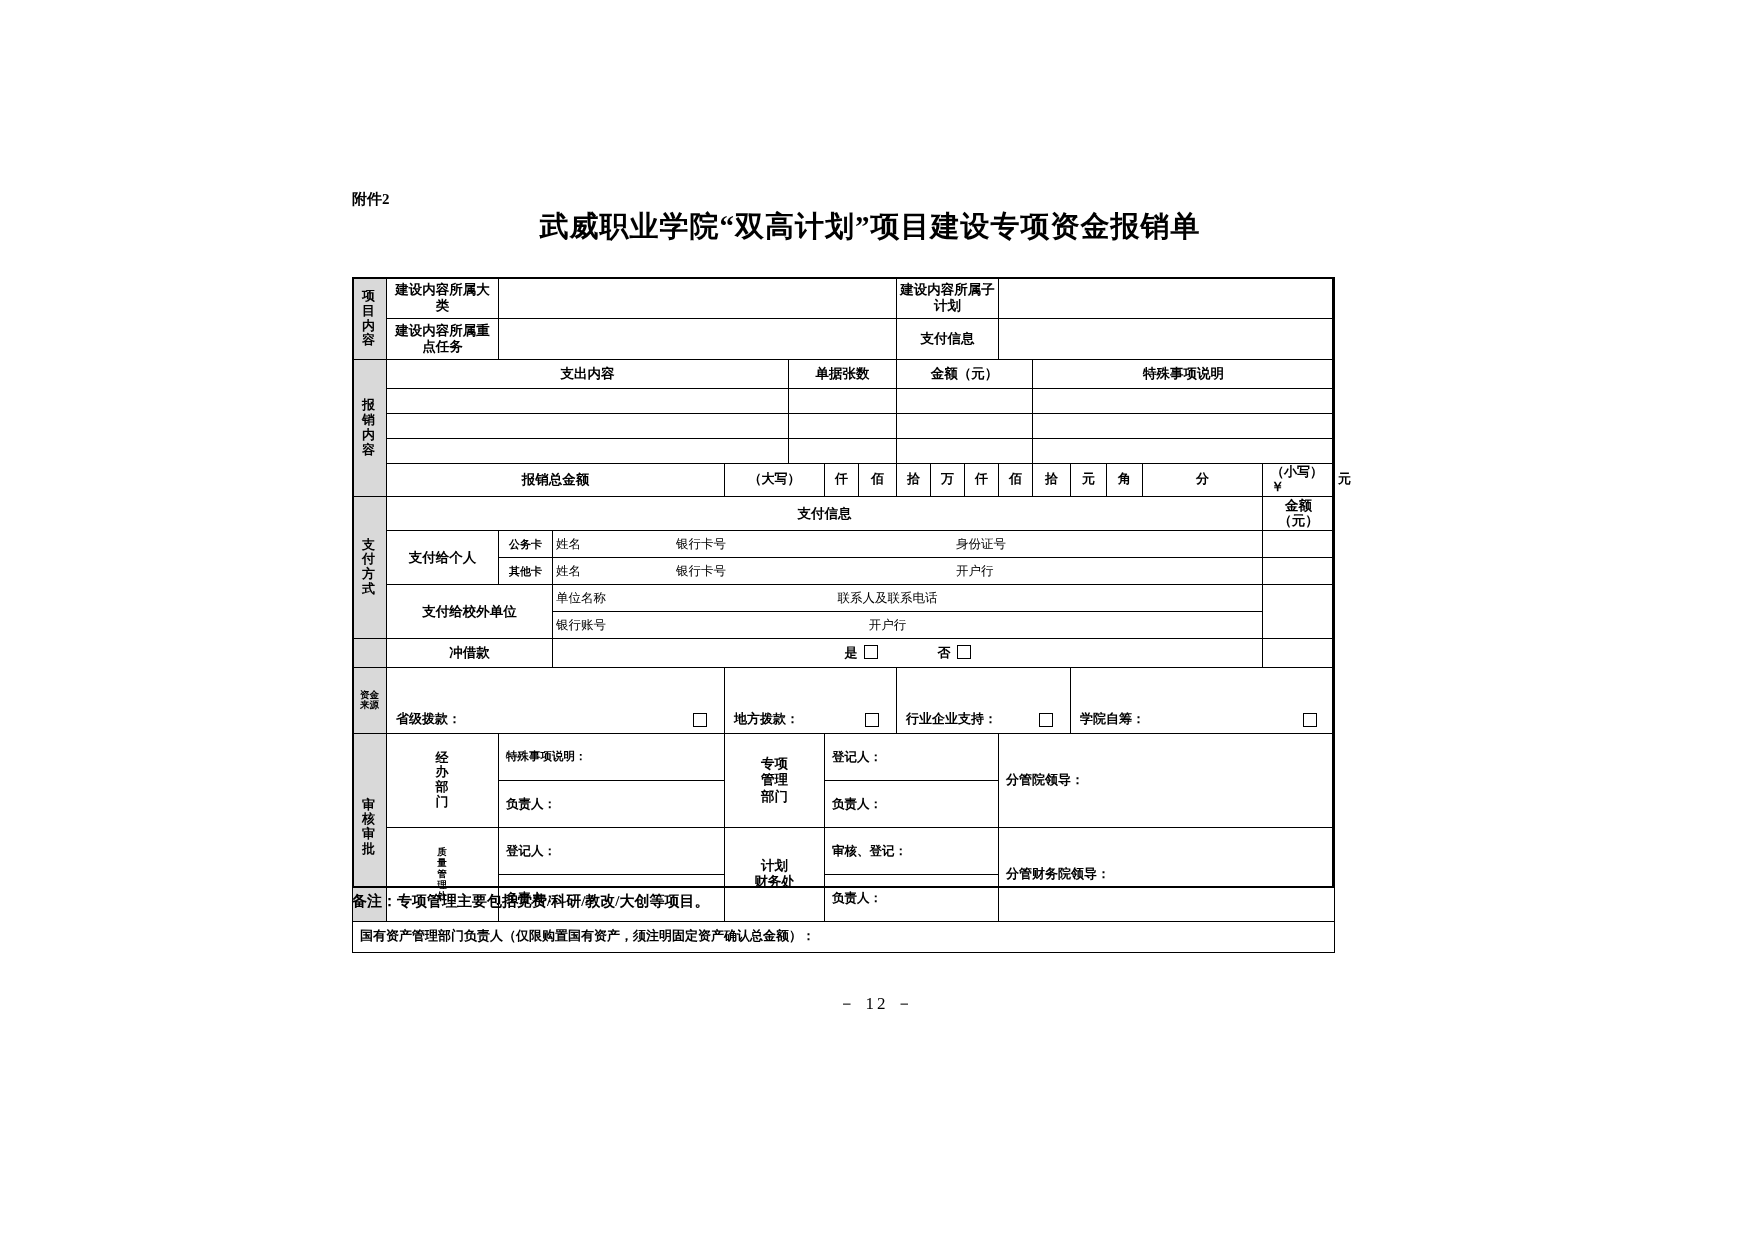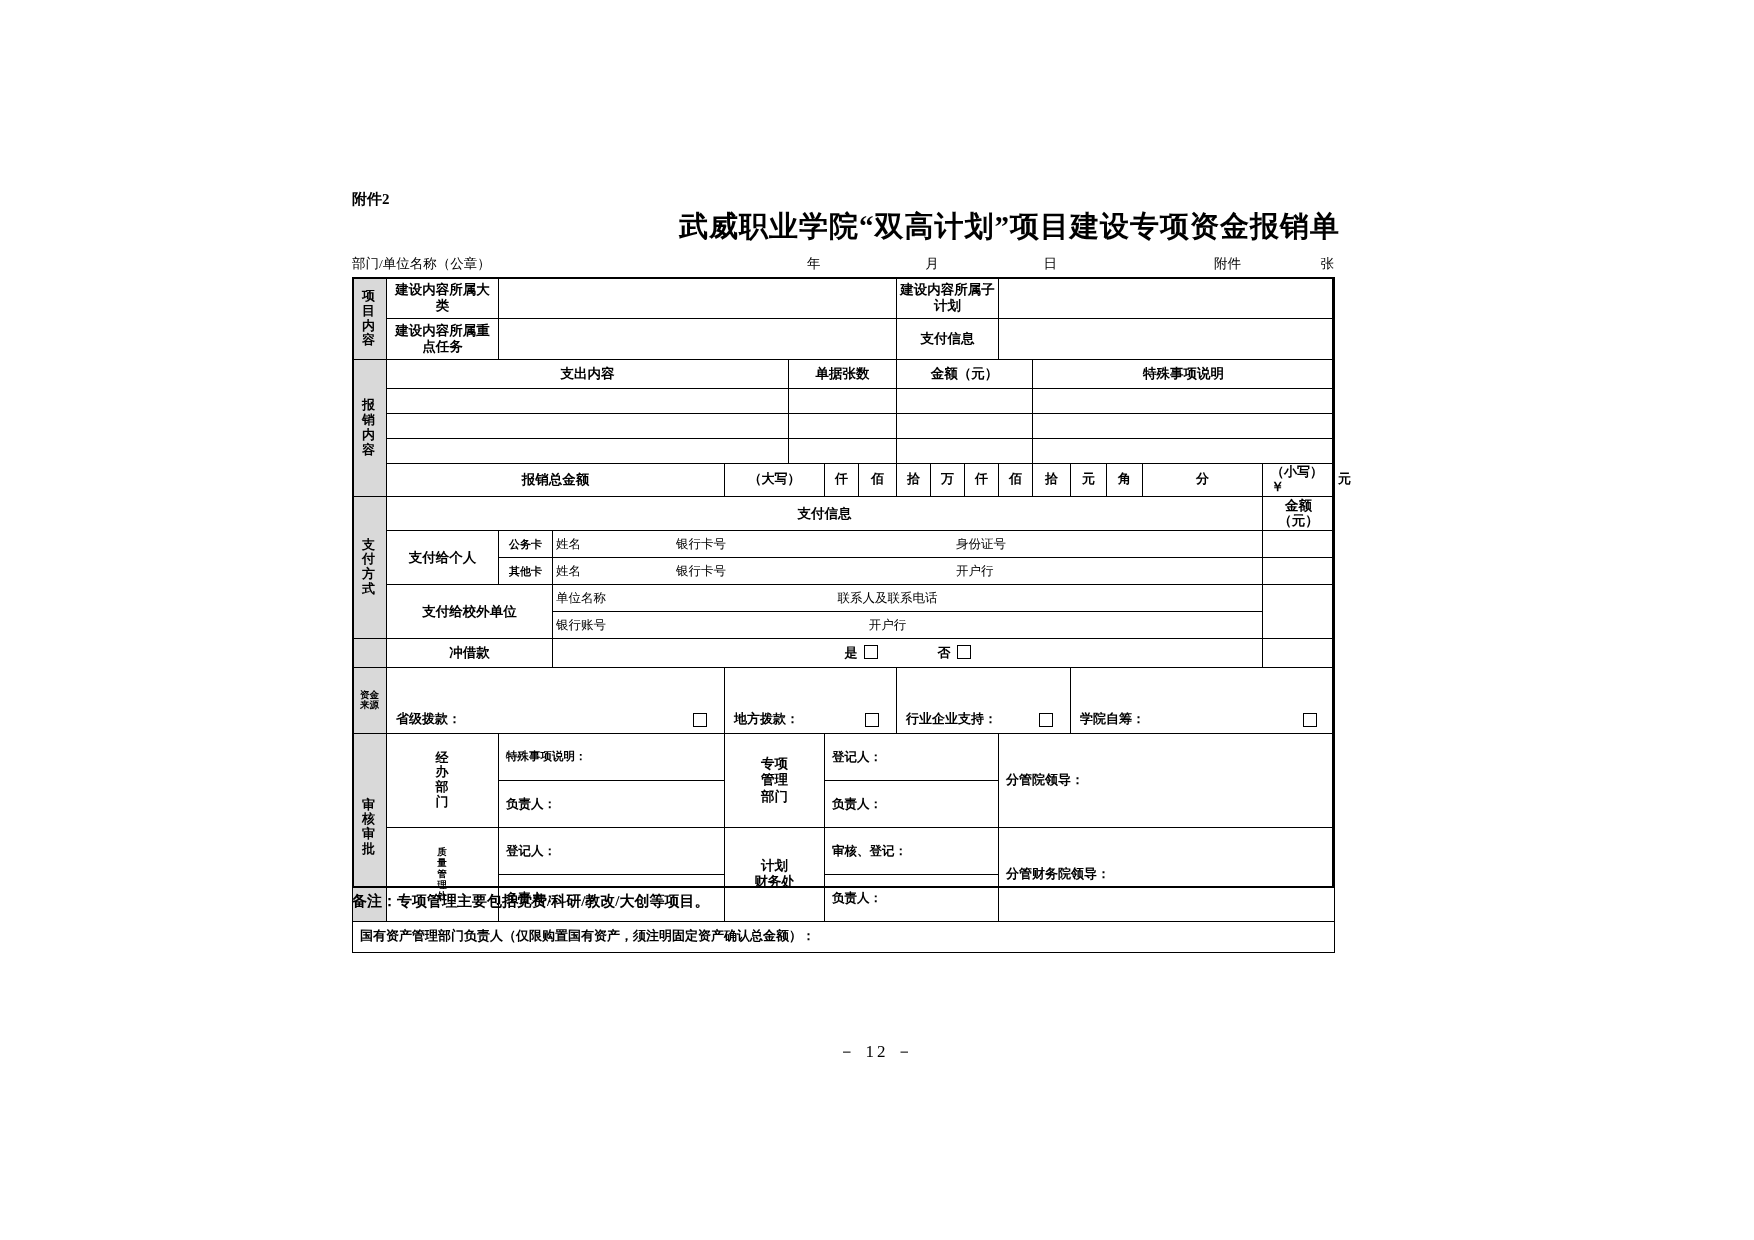--- a/index.html
+++ b/index.html
@@ -28,21 +28,21 @@
     font-size: 15px;
     font-weight: bold;
     font-family: "Liberation Serif", "DejaVu Serif", serif;
     letter-spacing: 0px;
   }
   .doc-title {
     position: absolute;
     left: 400px;
     top: 207px;
     width: 940px;
-    text-align: right;
+    text-align: center;
     font-size: 29px;
     font-weight: bold;
     font-family: "Liberation Serif", "DejaVu Serif", serif;
     letter-spacing: 1px;
   }
   .subheader {
     position: absolute;
     left: 352px;
     top: 255px;
     width: 982px;
@@ -153,21 +153,21 @@
     position: absolute;
     left: 352px;
     top: 892px;
     font-size: 15px;
     font-weight: bold;
     font-family: Liberation Serif, serif;
   }
   .pagenum {
     position: absolute;
     left: 0;
-    top: 1040px;
+    top: 992px;
     width: 1754px;
     text-align: center;
     font-size: 17px;
     letter-spacing: 3px;
   }
   .approval-name {
     font-weight: bold;
     font-size: 13px;
     padding-left: 4px;
   }
@@ -181,32 +181,20 @@
 </style>
 </head>
 <body>
 
 <div class="page">
 
   <div class="attachment-tag">附件2</div>
 
   <div class="doc-title">武威职业学院“双高计划”项目建设专项资金报销单</div>
 
-  <div class="subheader">
-    <div class="sh-left">部门/单位名称（公章）</div>
-    <div class="sh-ymd">
-      <span>年</span>
-      <span>月</span>
-      <span>日</span>
-    </div>
-    <div class="sh-right">
-      <span>附件</span>
-      <span>张</span>
-    </div>
-  </div>
 
   <table class="form">
     <colgroup>
       <col style="width:34px">
       <col style="width:112px">
       <col style="width:54px">
       <col style="width:112px">
       <col style="width:60px">
       <col style="width:64px">
       <col style="width:36px">

